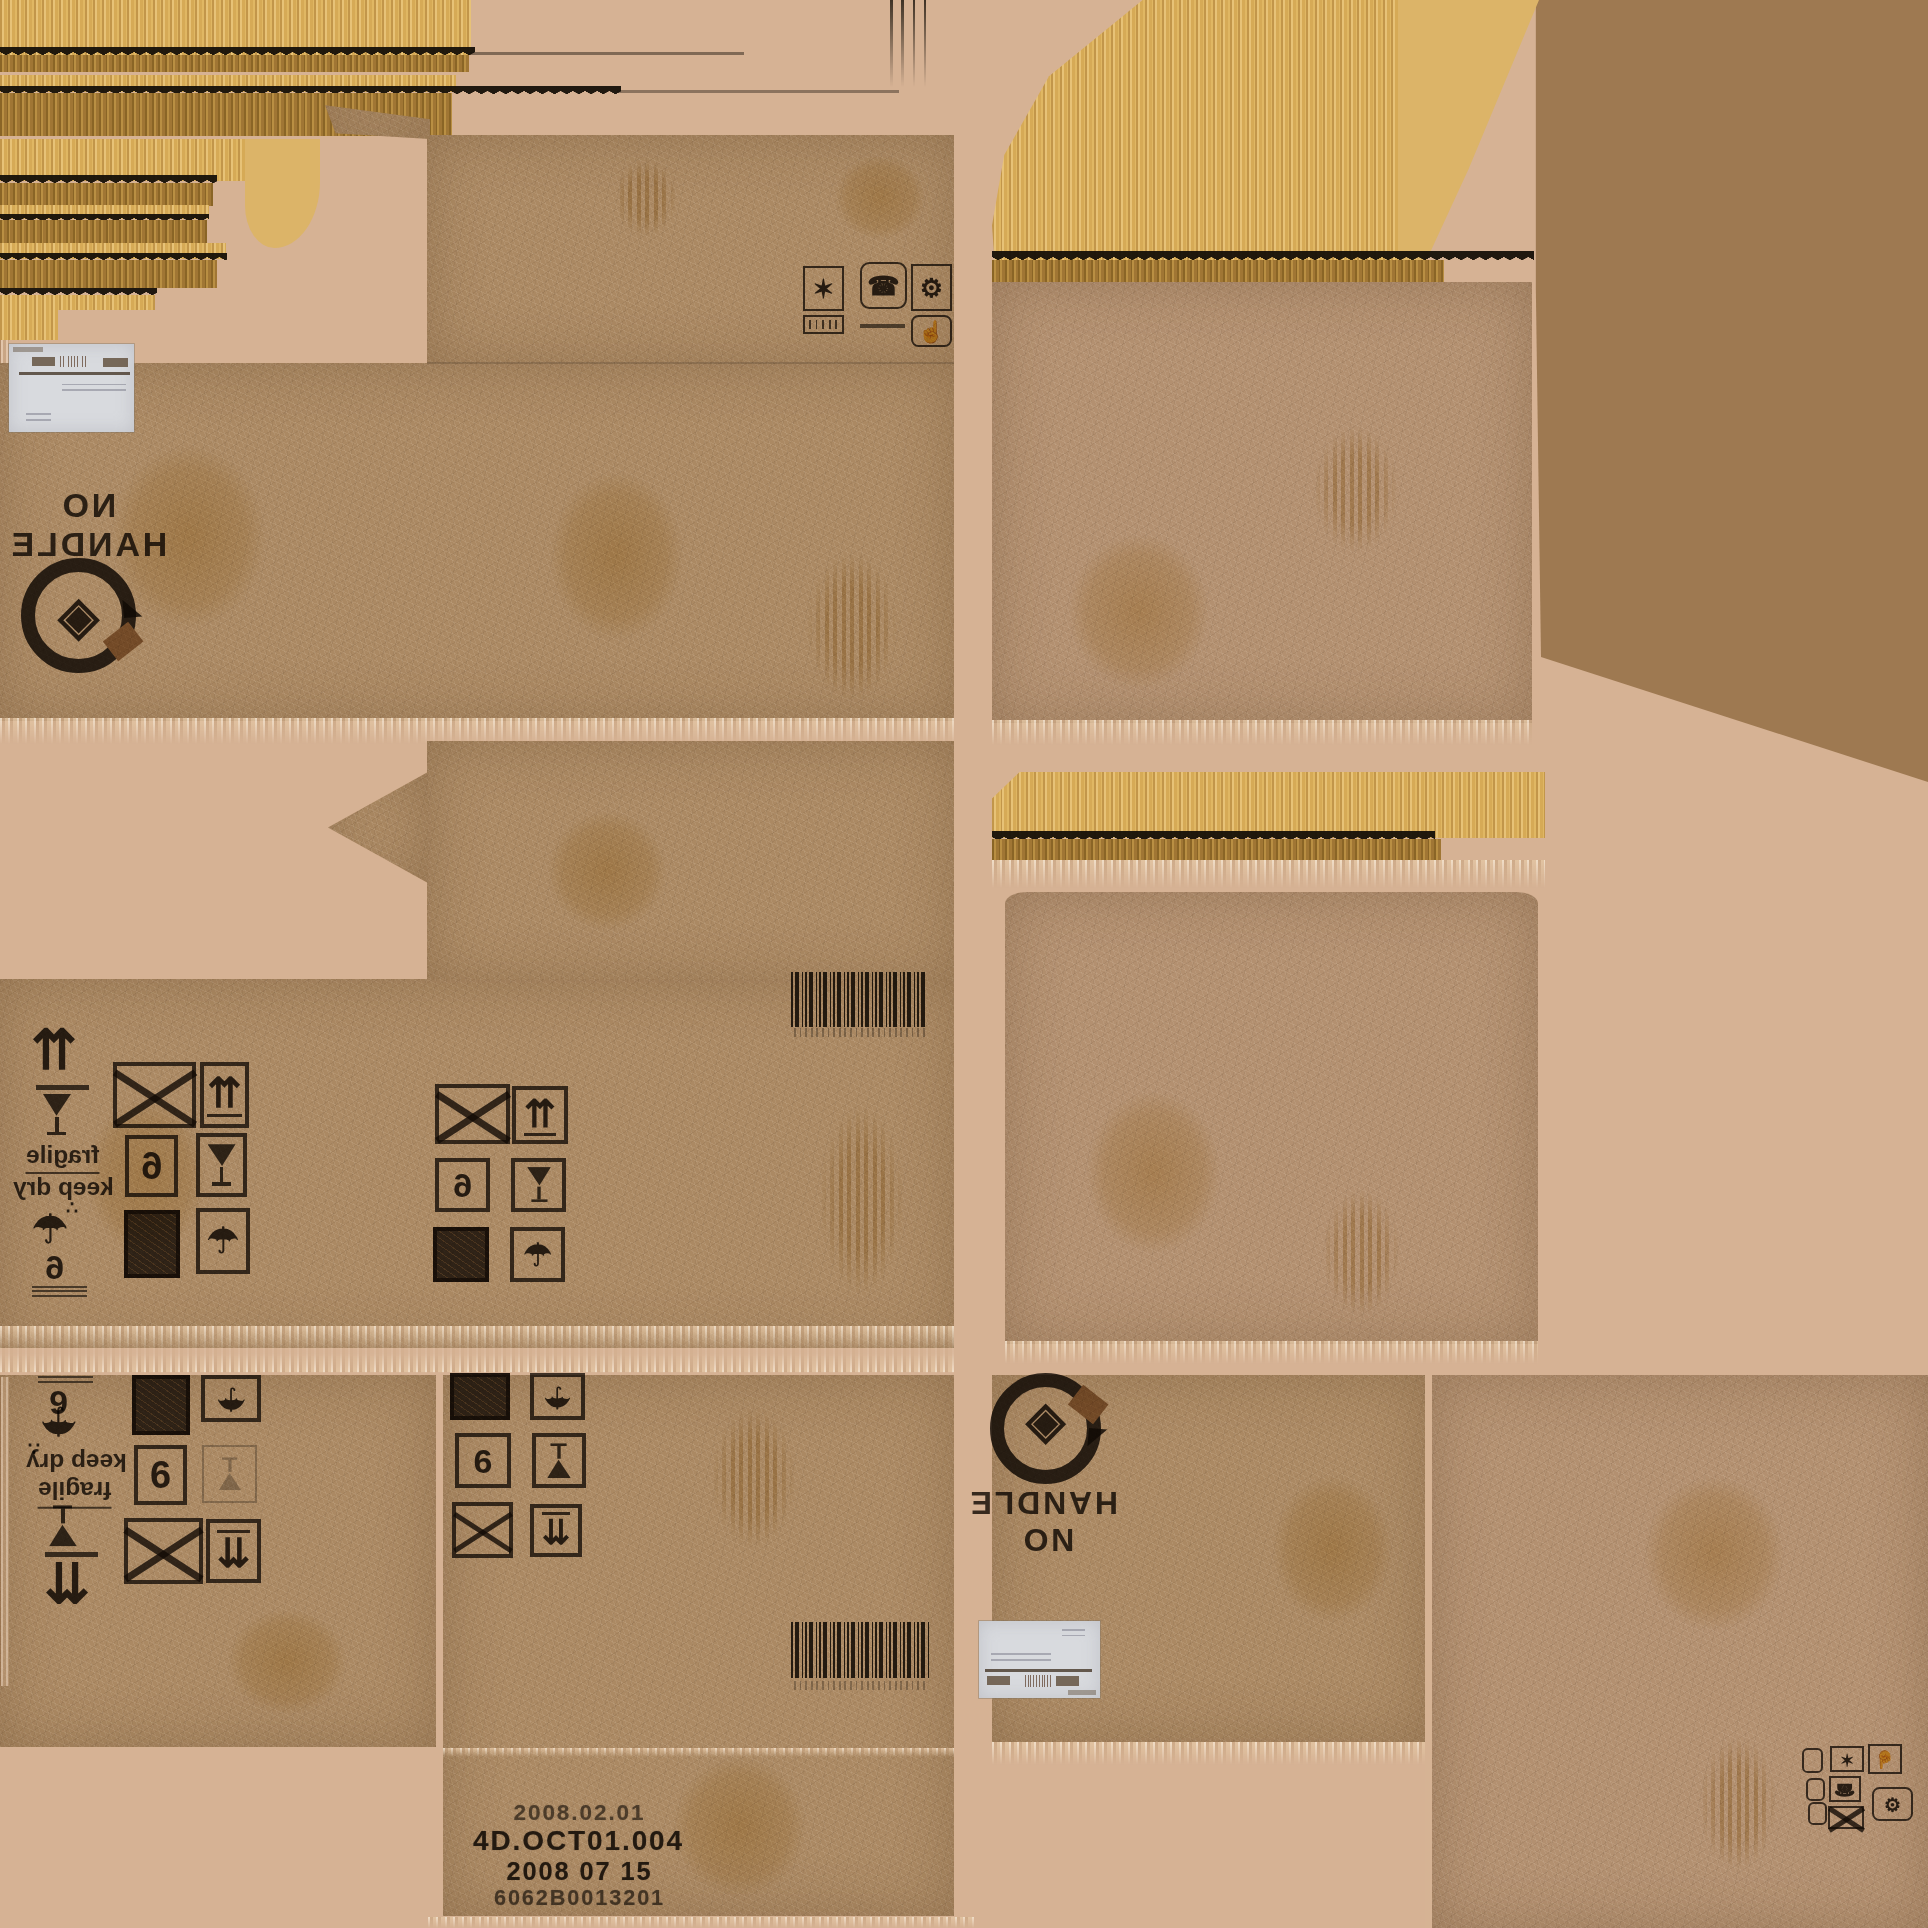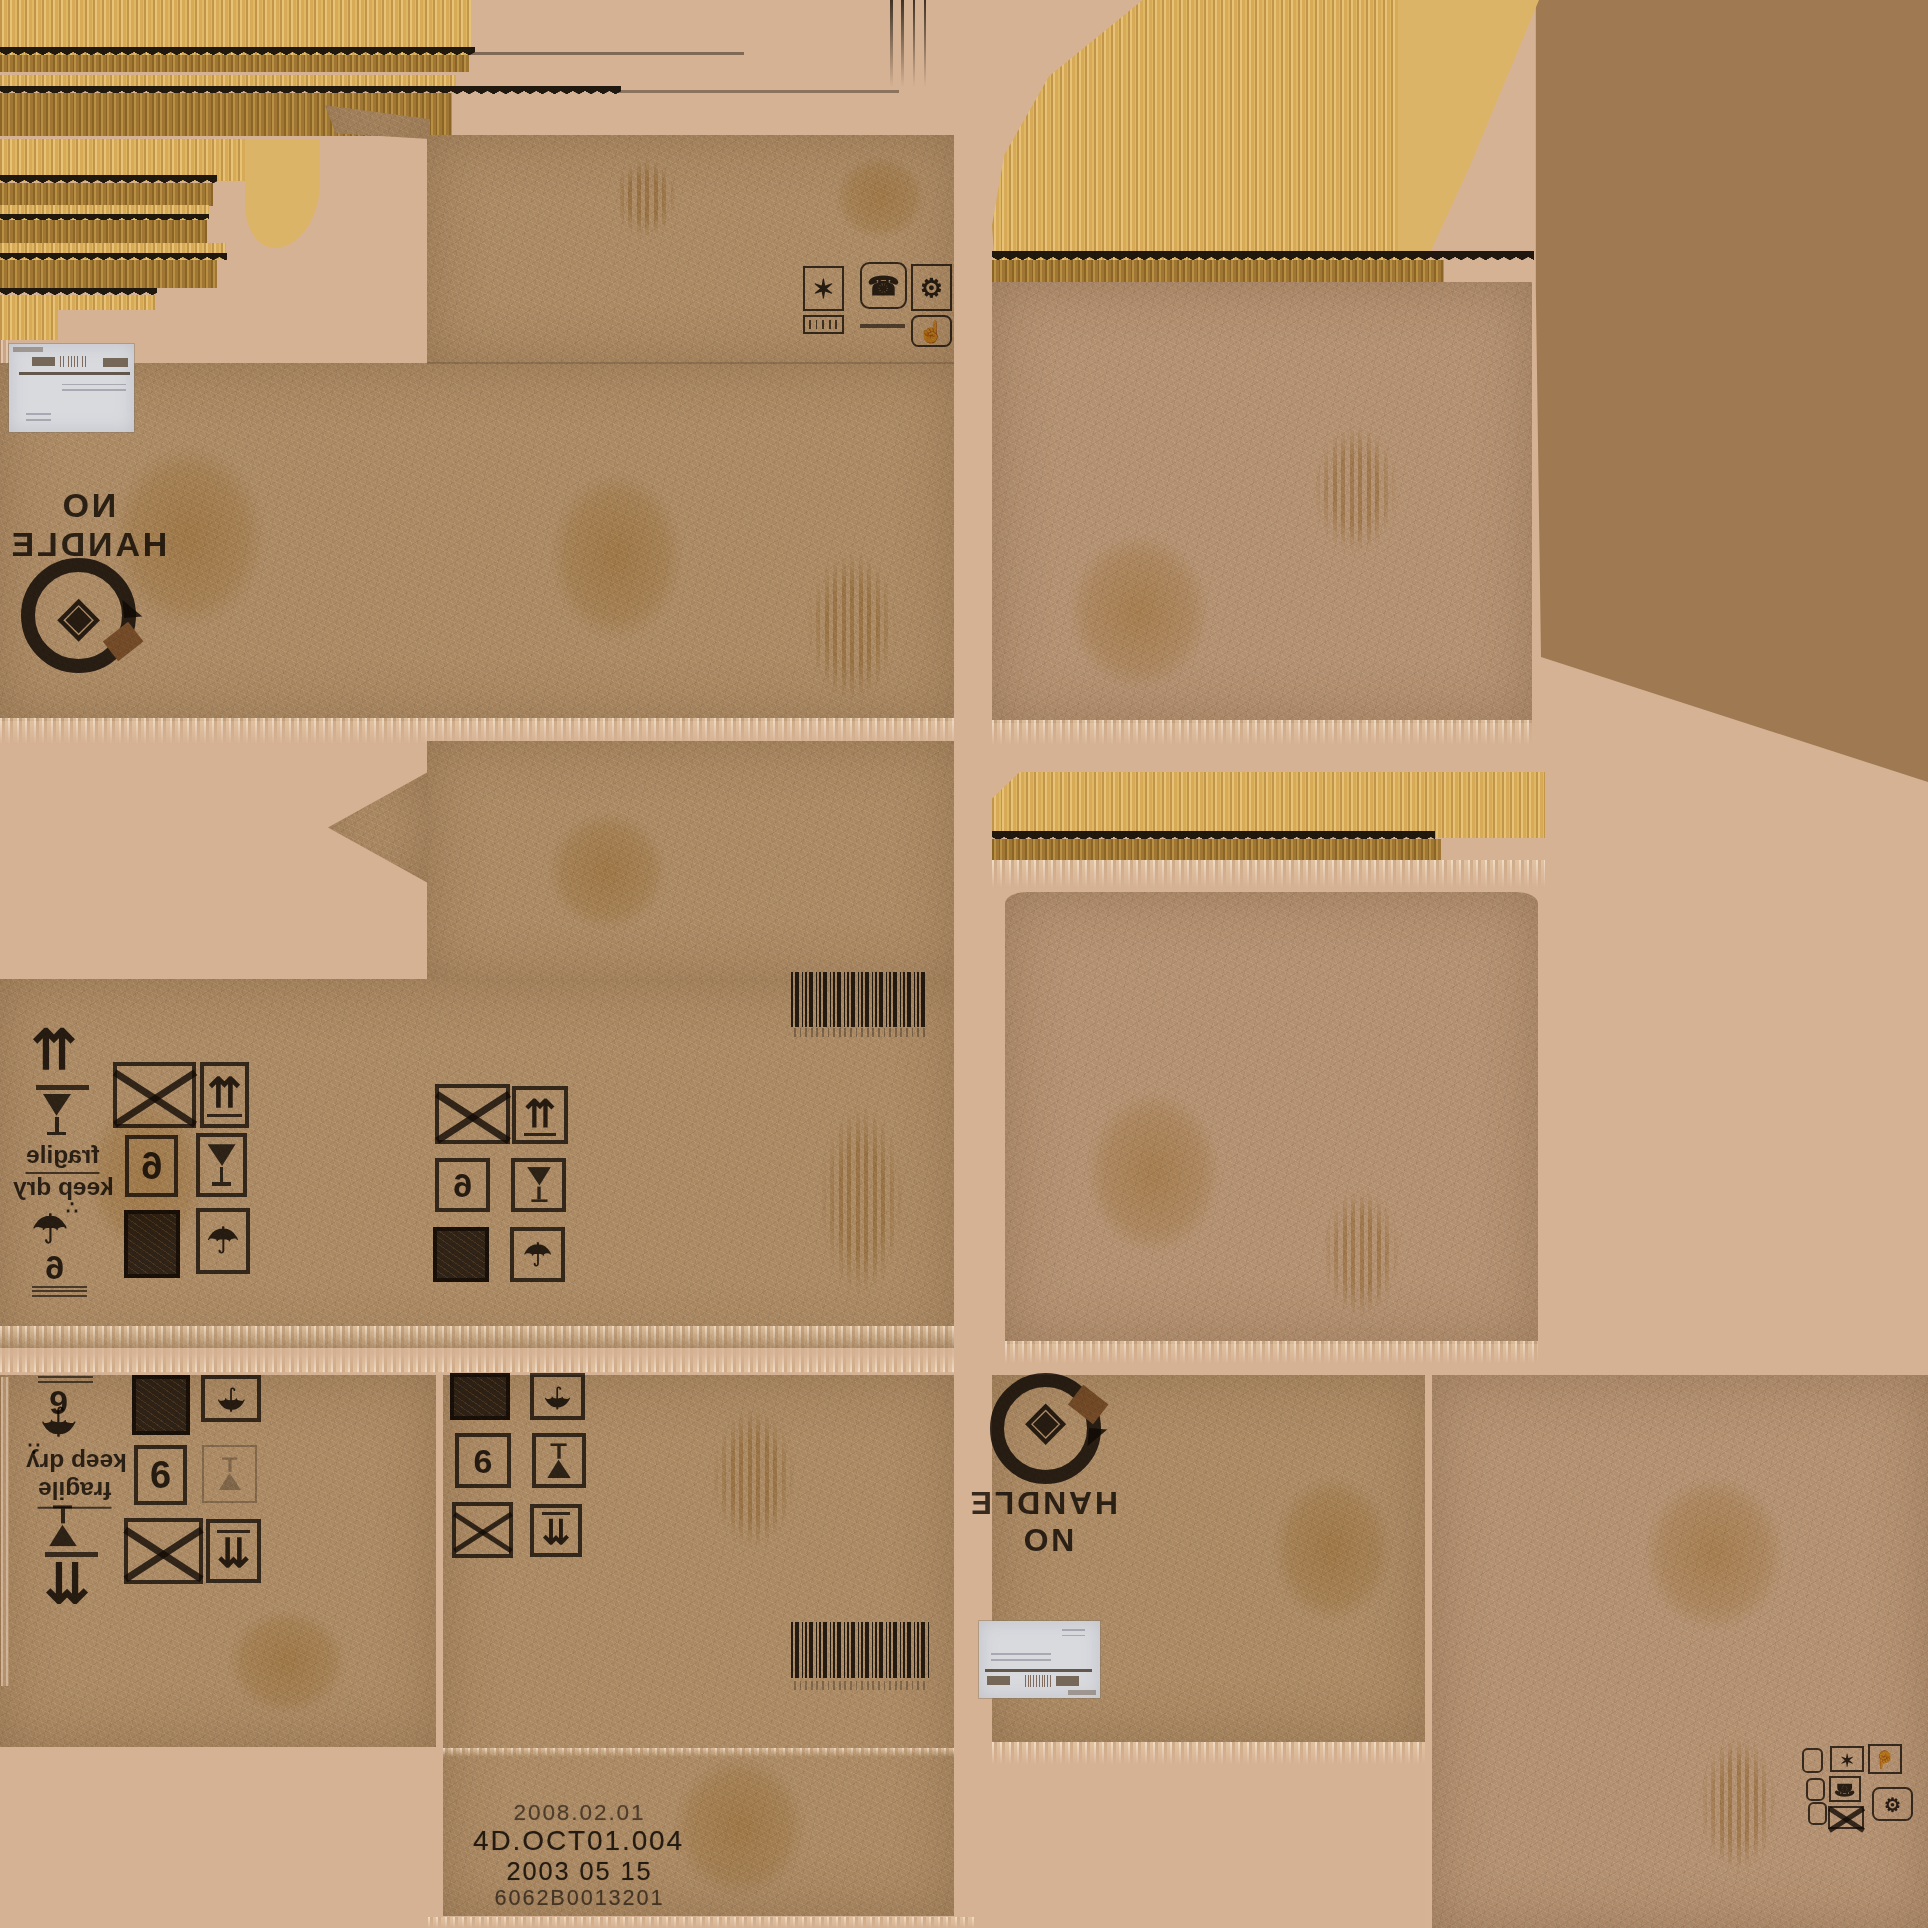--- a/index.html
+++ b/index.html
@@ -60,21 +60,21 @@
   
   .barcode{position:absolute;mix-blend-mode:multiply;opacity:.88;
         background:repeating-linear-gradient(90deg,#191309 0 1.9px,transparent 1.9px 3.8px,#191309 3.8px 6.6px,transparent 6.6px 7.5px,#191309 7.5px 8.5px,transparent 8.5px 11.3px,#191309 11.3px 12.2px,transparent 12.2px 14px);}
   .label{position:absolute;background:#d8dade;box-shadow:0 0 0 0.9px rgba(125,115,100,.45), inset 0 0 17px rgba(150,150,160,.35);}
   .label .bar{position:absolute;background:rgba(86,66,44,.75);}
   .label .lbc{position:absolute;background:repeating-linear-gradient(90deg,rgba(90,60,40,.7) 0 0.9px,transparent 0.9px 2.8px);}
   .label .rule{position:absolute;background:rgba(70,55,40,.8);}
   .label .ftxt{position:absolute;background:repeating-linear-gradient(0deg,rgba(120,120,135,.5) 0 1.9px,transparent 1.9px 5.6px);}
   .gl{mix-blend-mode:multiply;}
   .datetxt{position:absolute;text-align:center;mix-blend-mode:multiply;color:rgba(32,26,18,.82);
-        font-weight:normal;letter-spacing:1.9px;text-shadow:0 0 0.9px rgba(32,26,18,.5);white-space:nowrap;}
+        font-weight:bold;letter-spacing:1.9px;text-shadow:0 0 0.9px rgba(32,26,18,.5);white-space:nowrap;}
   .nh{position:absolute;font-weight:bold;color:rgba(30,23,15,.85);mix-blend-mode:multiply;
       letter-spacing:2.8px;text-align:center;line-height:1.15;white-space:nowrap;}
   .smalltxt{font-weight:bold;color:rgba(30,23,15,.85);mix-blend-mode:multiply;}
 </style>
 </head>
 <body>
 
 <div id="atlas">
 
   <div class="stry" style="left:0;top:0;width:471px;height:55px;"></div>
@@ -301,21 +301,21 @@
   <div class="ibox xbox small" style="left:452px;top:1502px;width:61px;height:56px;"></div>
   <div class="ibox" style="left:530px;top:1504px;width:52px;height:53px;">
     <span class="ink" style="font-size:34px;border-top:3.8px solid rgba(26,19,11,.8);">⇊</span>
     </div>
 
   <div class="barcode" style="left:791px;top:1622px;width:138px;height:56px;"></div>
   <div class="abs" style="left:794px;top:1681px;width:132px;height:8.5px;background:repeating-linear-gradient(90deg,rgba(26,19,11,.5) 0 1.9px,transparent 1.9px 5.6px);opacity:.6;"></div>
 
   <div class="datetxt" style="left:443px;top:1800px;width:273px;font-size:22.6px;opacity:.7;">2008.02.01</div>
   <div class="datetxt" style="left:428px;top:1825px;width:301px;font-size:28px;">4D.OCT01.004</div>
-  <div class="datetxt" style="left:443px;top:1857px;width:273px;font-size:25.4px;">2003 05 15</div>
+  <div class="datetxt" style="left:443px;top:1857px;width:273px;font-size:25.4px;">2008 07 15</div>
   <div class="datetxt" style="left:443px;top:1885px;width:273px;font-size:21.7px;opacity:.75;">6062B0013201</div>
 
   <div class="streak" style="left:428px;top:1917px;width:546px;height:11.3px;"></div>
 
   <div class="cb" style="left:992px;top:1375px;width:433px;height:367px;"></div>
   <div class="stain" style="left:1252px;top:1450px;width:160px;height:198px;"></div>
   <div class="streak" style="left:992px;top:1742px;width:433px;height:22.6px;"></div>
 
   <div class="ring rot180" style="left:990px;top:1373px;width:111px;height:111px;">
     <span class="ink" style="font-size:51px;">◈</span>

